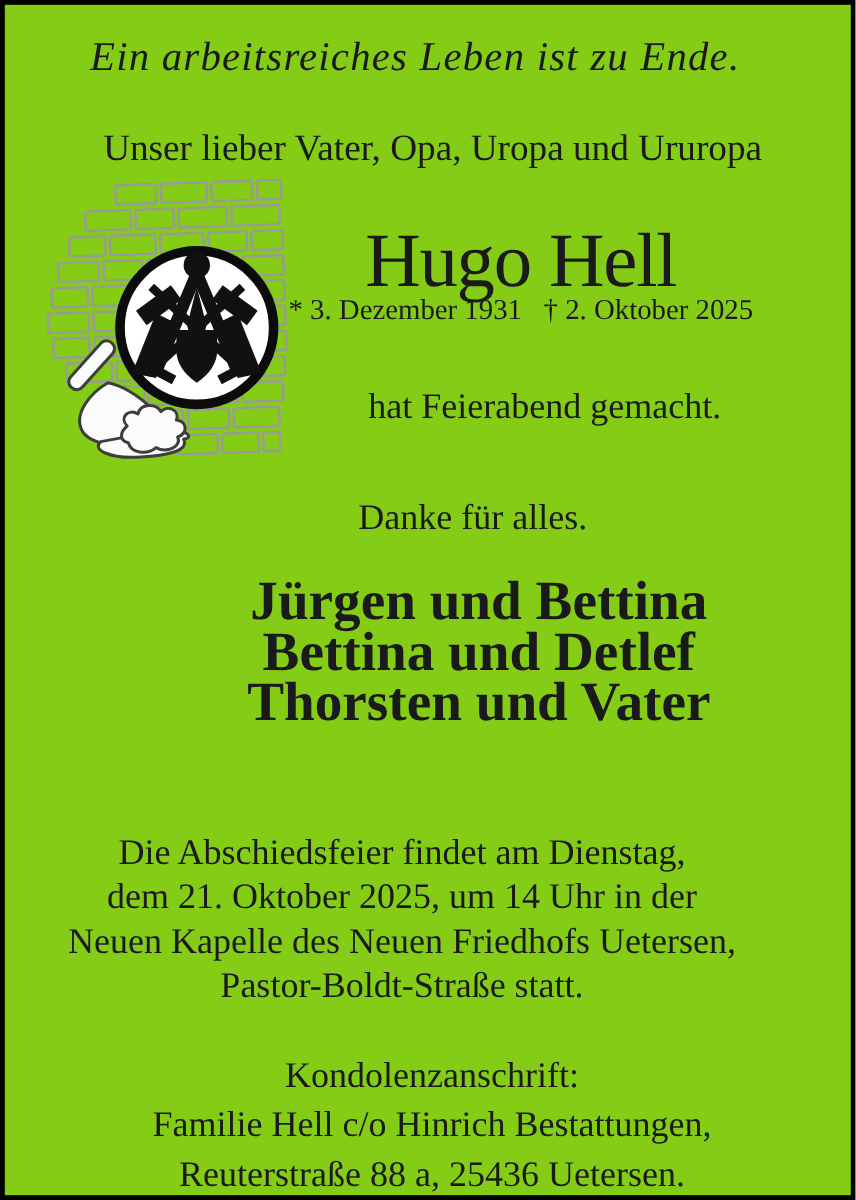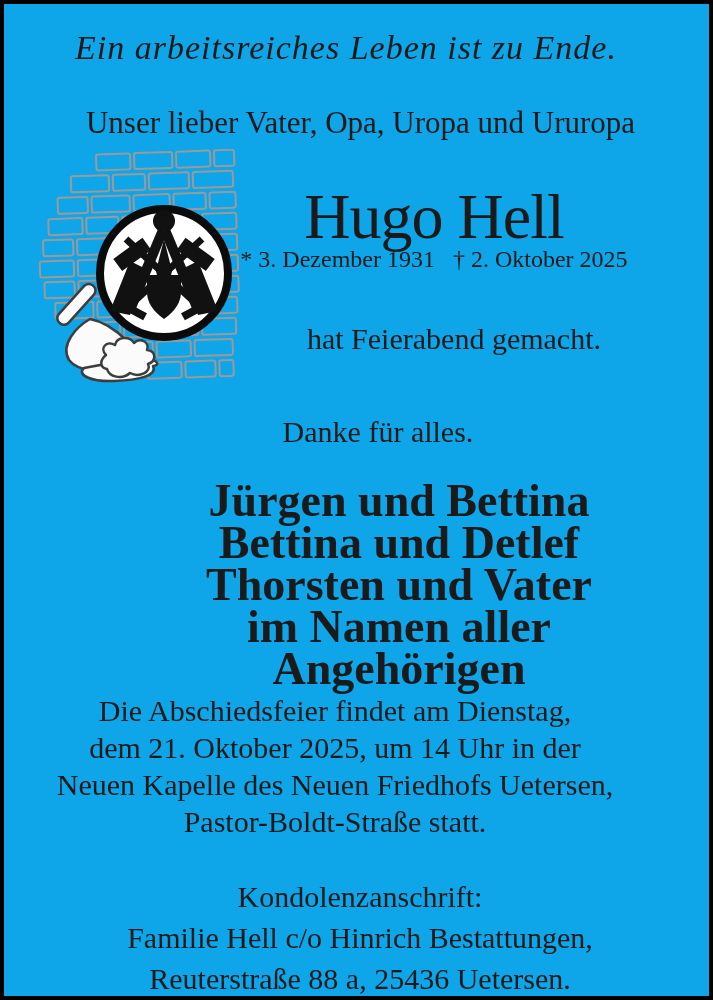--- a/index.html
+++ b/index.html
@@ -1,20 +1,20 @@
 <!DOCTYPE html>
 <html><head>
 <meta charset="utf-8">
 <style>
   html,body{margin:0;padding:0;background:#ffffff;}
   .page{
     position:relative;
     width:713px;height:1000px;
     box-sizing:border-box;
-    background:#0ea5e9;
+    background:#84cc16;
     border:4px solid #000000;
     font-family:"Liberation Serif","DejaVu Serif",serif;
     color:#1a1a1a;
     overflow:hidden;
   }
   .abs{position:absolute;text-align:center;}
   .opening{
     top:24px;left:42px;width:600px;
     font-size:34px;line-height:40px;
     font-style:italic;letter-spacing:1px;
@@ -32,21 +32,21 @@
     top:241px;left:230px;width:400px;
     font-size:24px;line-height:28px;
     white-space:nowrap;
   }
   .dates .gap{display:inline-block;width:18px;}
   .phrase{
     top:318px;left:250px;width:400px;
     font-size:30px;line-height:34px;
   }
   .thanks{
-    top:411px;left:174px;width:400px;
+    top:411px;left:190px;width:400px;
     font-size:30px;line-height:34px;
   }
   .mourners{
     top:476px;left:185px;width:420px;
     font-size:46px;line-height:42px;font-weight:bold;
   }
   .ceremony{
     top:688px;left:31px;width:600px;
     font-size:30px;line-height:37px;
   }
@@ -164,21 +164,20 @@
   </div>
 
   <div class="abs phrase">hat Feierabend gemacht.</div>
 
   <div class="abs thanks">Danke für alles.</div>
 
   <div class="abs mourners">
     <div>Jürgen und Bettina</div>
     <div>Bettina und Detlef</div>
     <div>Thorsten und Vater</div>
-    <div>im Namen aller Angehörigen</div>
   </div>
 
   <div class="abs ceremony">
     <div>Die Abschiedsfeier findet am Dienstag,</div>
     <div>dem 21. Oktober 2025, um 14 Uhr in der</div>
     <div>Neuen Kapelle des Neuen Friedhofs Uetersen,</div>
     <div>Pastor-Boldt-Straße statt.</div>
   </div>
 
   <div class="abs condolence">

